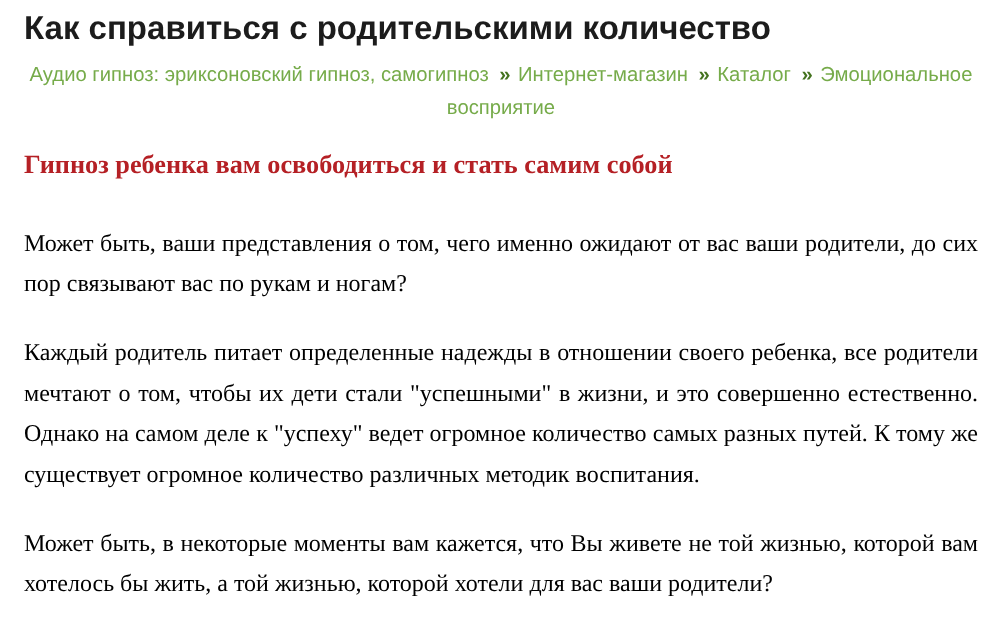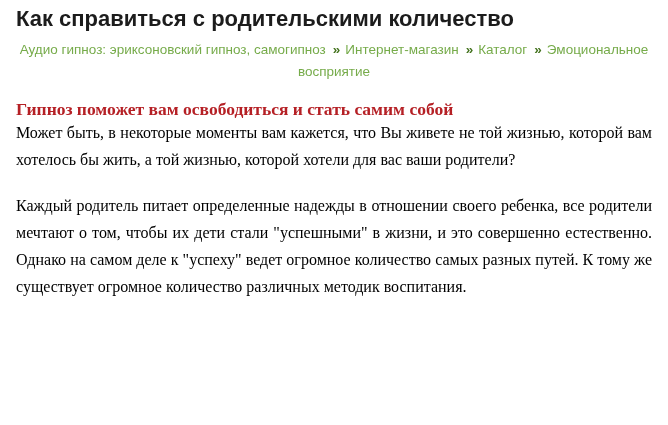--- a/index.html
+++ b/index.html
@@ -64,20 +64,21 @@
 <body>
 
 <div class="content">
 
   <h1 class="page-title">Как справиться с родительскими количество</h1>
 
   <nav class="breadcrumb">
     <a>Аудио гипноз: эриксоновский гипноз, самогипноз</a><span class="sep">»</span><a>Интернет-магазин</a><span class="sep">»</span><a>Каталог</a><span class="sep">»</span><a>Эмоциональное восприятие</a>
   </nav>
 
-  <h2 class="sub-heading">Гипноз поможет вам освободиться и стать самим собой</h2>
+  <h2 class="sub-heading">Гипноз ребенка вам освободиться и стать самим собой</h2>
 
   <div class="body-copy">
+    <p class="first">Может быть, ваши представления о том, чего именно ожидают от вас ваши родители, до сих пор связывают вас по рукам и ногам?</p>
+    <p>Каждый родитель питает определенные надежды в отношении своего ребенка, все родители мечтают о том, чтобы их дети стали "успешными" в жизни, и это совершенно естественно. Однако на самом деле к "успеху" ведет огромное количество самых разных путей. К тому же существует огромное количество различных методик воспитания.</p>
     <p>Может быть, в некоторые моменты вам кажется, что Вы живете не той жизнью, которой вам хотелось бы жить, а той жизнью, которой хотели для вас ваши родители?</p>
-    <p>Каждый родитель питает определенные надежды в отношении своего ребенка, все родители мечтают о том, чтобы их дети стали "успешными" в жизни, и это совершенно естественно. Однако на самом деле к "успеху" ведет огромное количество самых разных путей. К тому же существует огромное количество различных методик воспитания.</p>
   </div>
 
 </div>
 
 </body></html>

